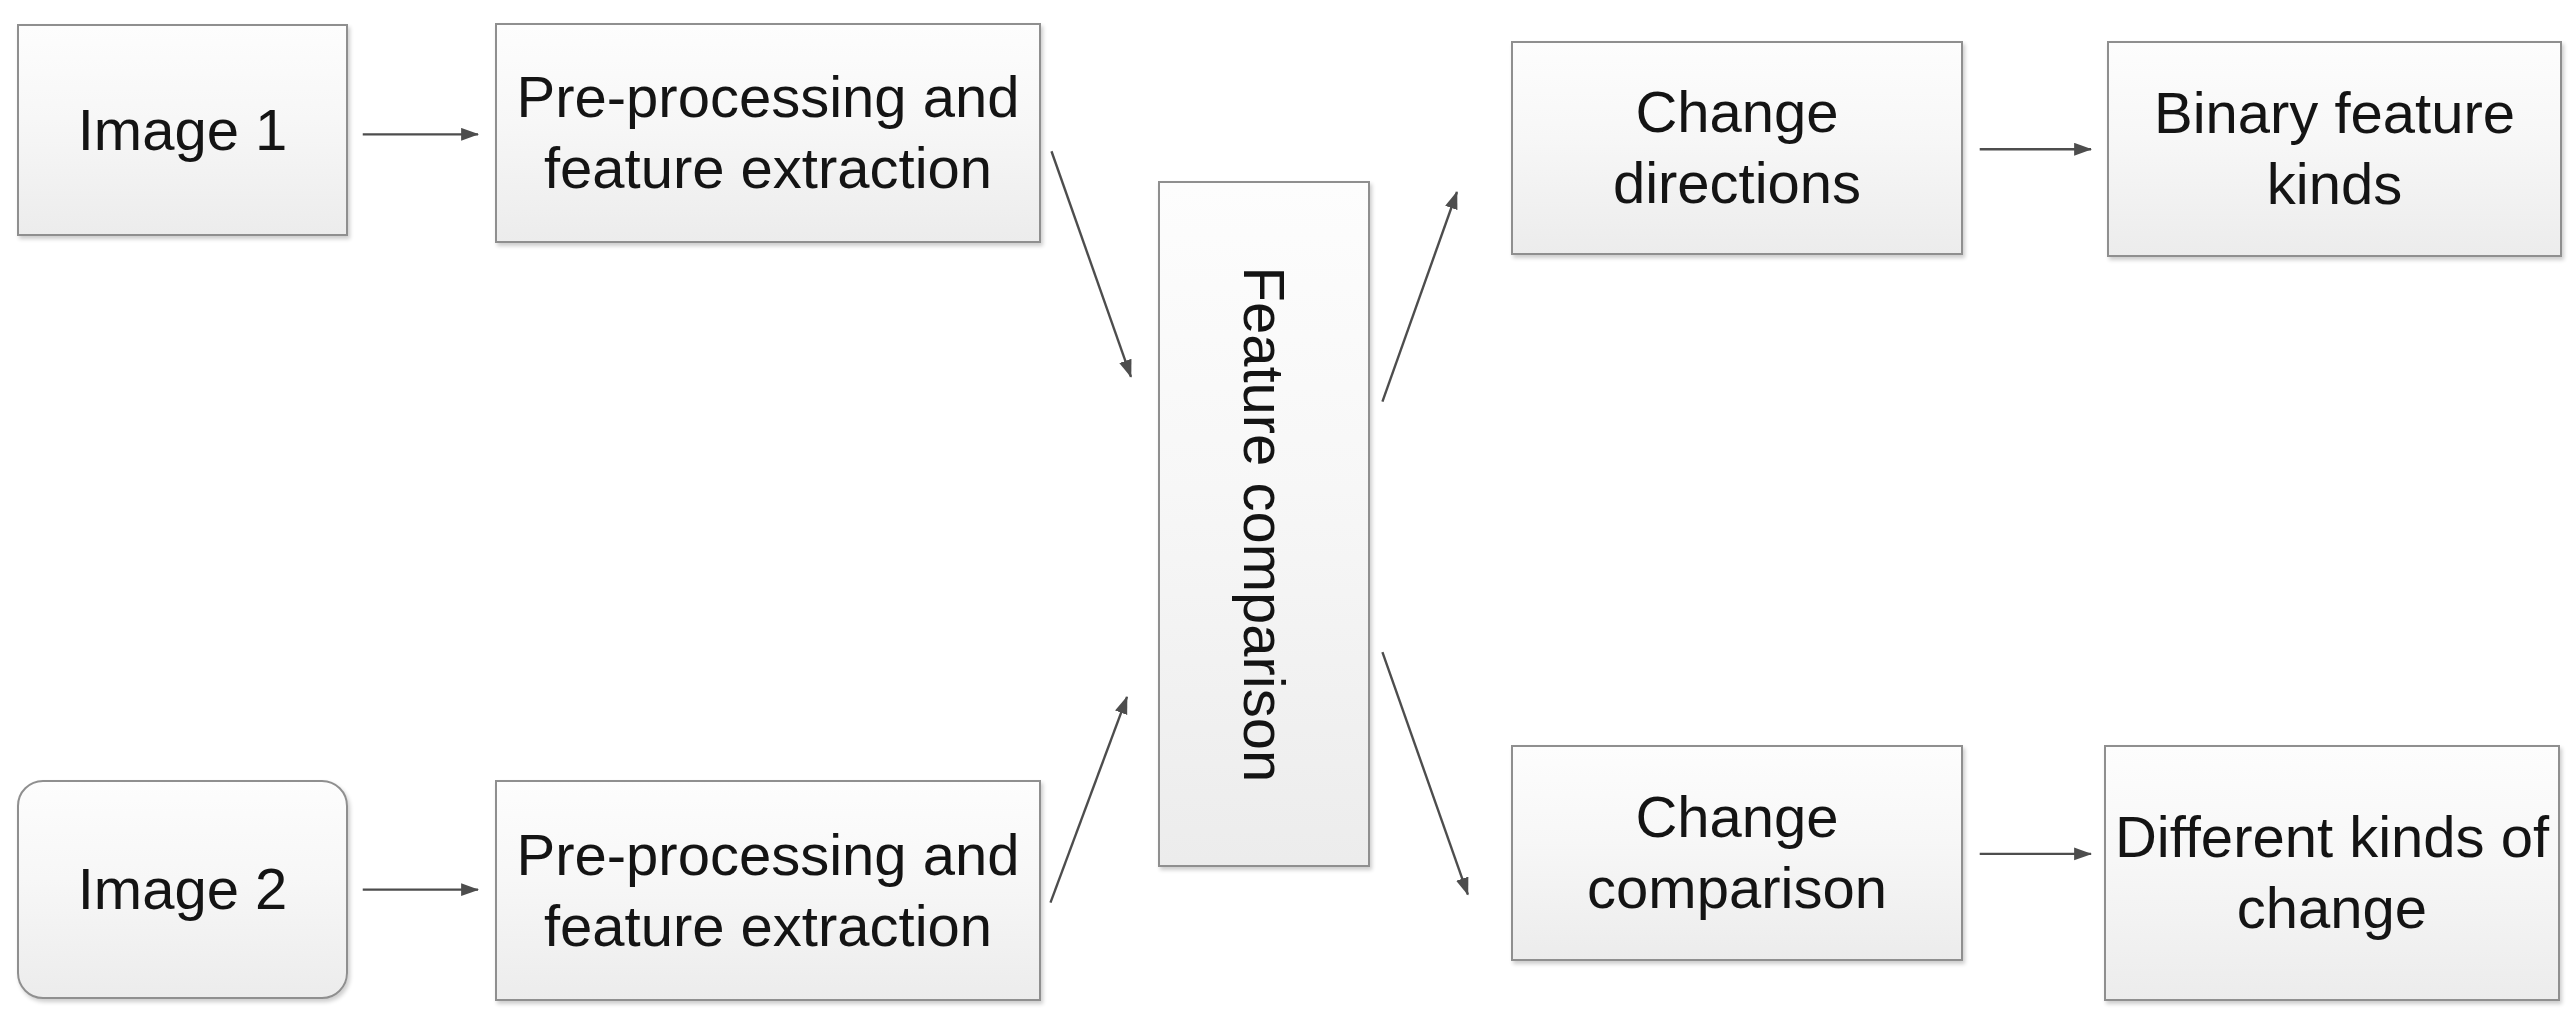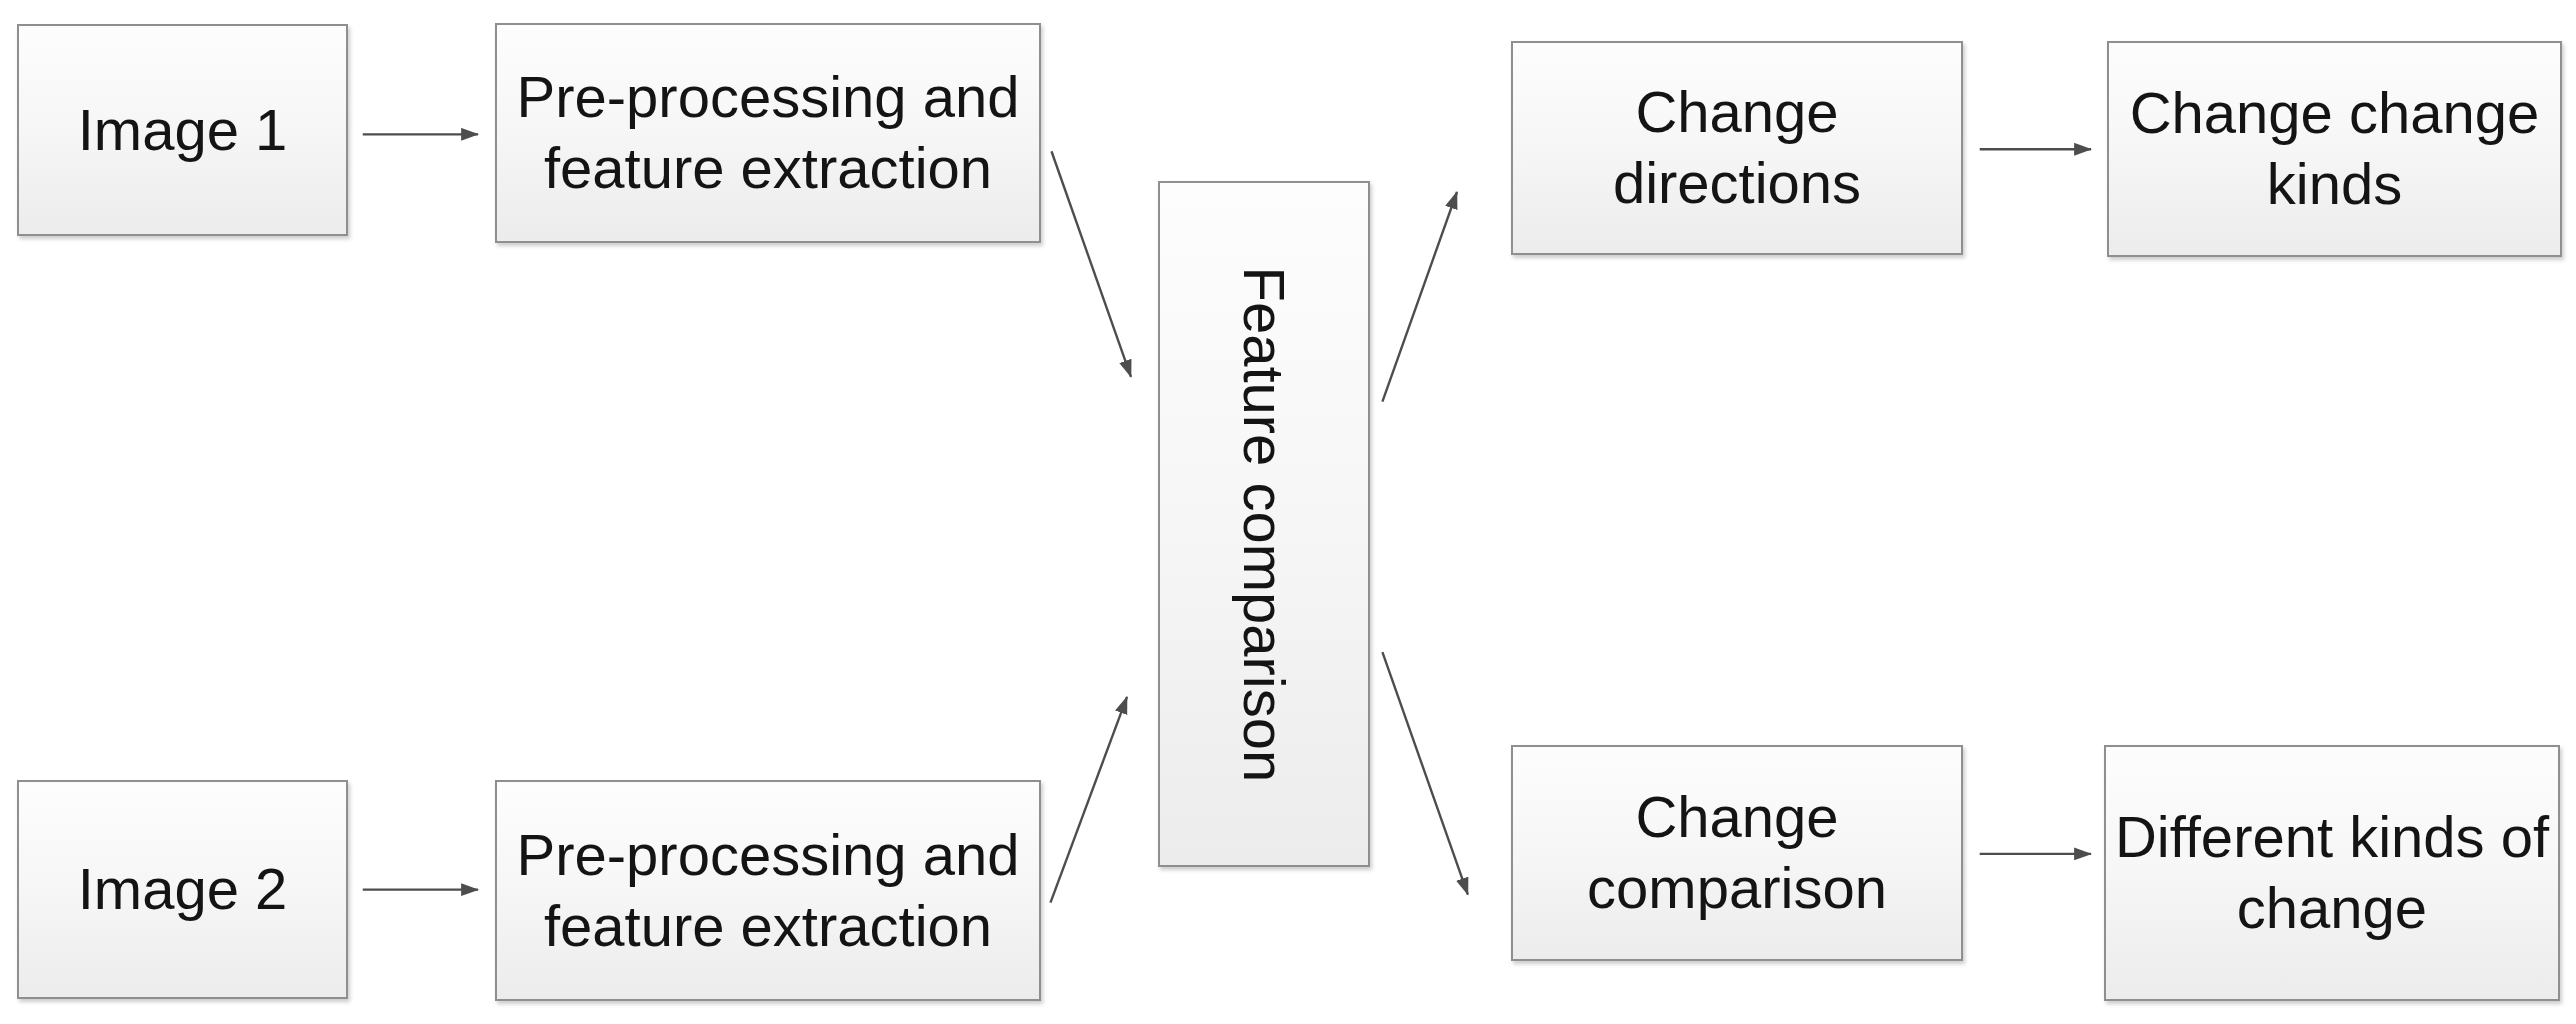--- a/index.html
+++ b/index.html
@@ -37,21 +37,21 @@
   }
   .vertical {
     transform: rotate(90deg);
   }
   
   #n-image1      { left: 17px;   top: 24px;  width: 331px; height: 212px; }
   #n-preproc1    { left: 495px;  top: 23px;  width: 546px; height: 220px; }
   #n-feature     { left: 1158px; top: 181px; width: 212px; height: 686px; }
   #n-magnitudes  { left: 1511px; top: 41px;  width: 452px; height: 214px; }
   #n-binary      { left: 2107px; top: 41px;  width: 455px; height: 216px; }
-  #n-image2      { left: 17px;   top: 780px; width: 331px; height: 219px; }
+  #n-image2      { left: 17px;   top: 780px; width: 331px; height: 219px; border-radius: 26px; }
   #n-preproc2    { left: 495px;  top: 780px; width: 546px; height: 221px; }
   #n-directions  { left: 1511px; top: 745px; width: 452px; height: 216px; }
   #n-kinds       { left: 2104px; top: 745px; width: 456px; height: 256px; }
 
   #arrow-layer {
     position: absolute;
     left: 0; top: 0;
     width: 2576px;
     height: 1025px;
     pointer-events: none;
@@ -90,21 +90,21 @@
   <div class="node" id="n-feature">
     <span class="line vertical">Feature comparison</span>
   </div>
 
   <div class="node" id="n-magnitudes">
     <span class="line">Change</span>
     <span class="line">directions</span>
   </div>
 
   <div class="node" id="n-binary">
-    <span class="line">Change change</span>
+    <span class="line">Binary feature</span>
     <span class="line">kinds</span>
   </div>
 
   <div class="node" id="n-image2">
     <span class="line">Image 2</span>
   </div>
 
   <div class="node" id="n-preproc2">
     <span class="line">Pre-processing and</span>
     <span class="line">feature extraction</span>

